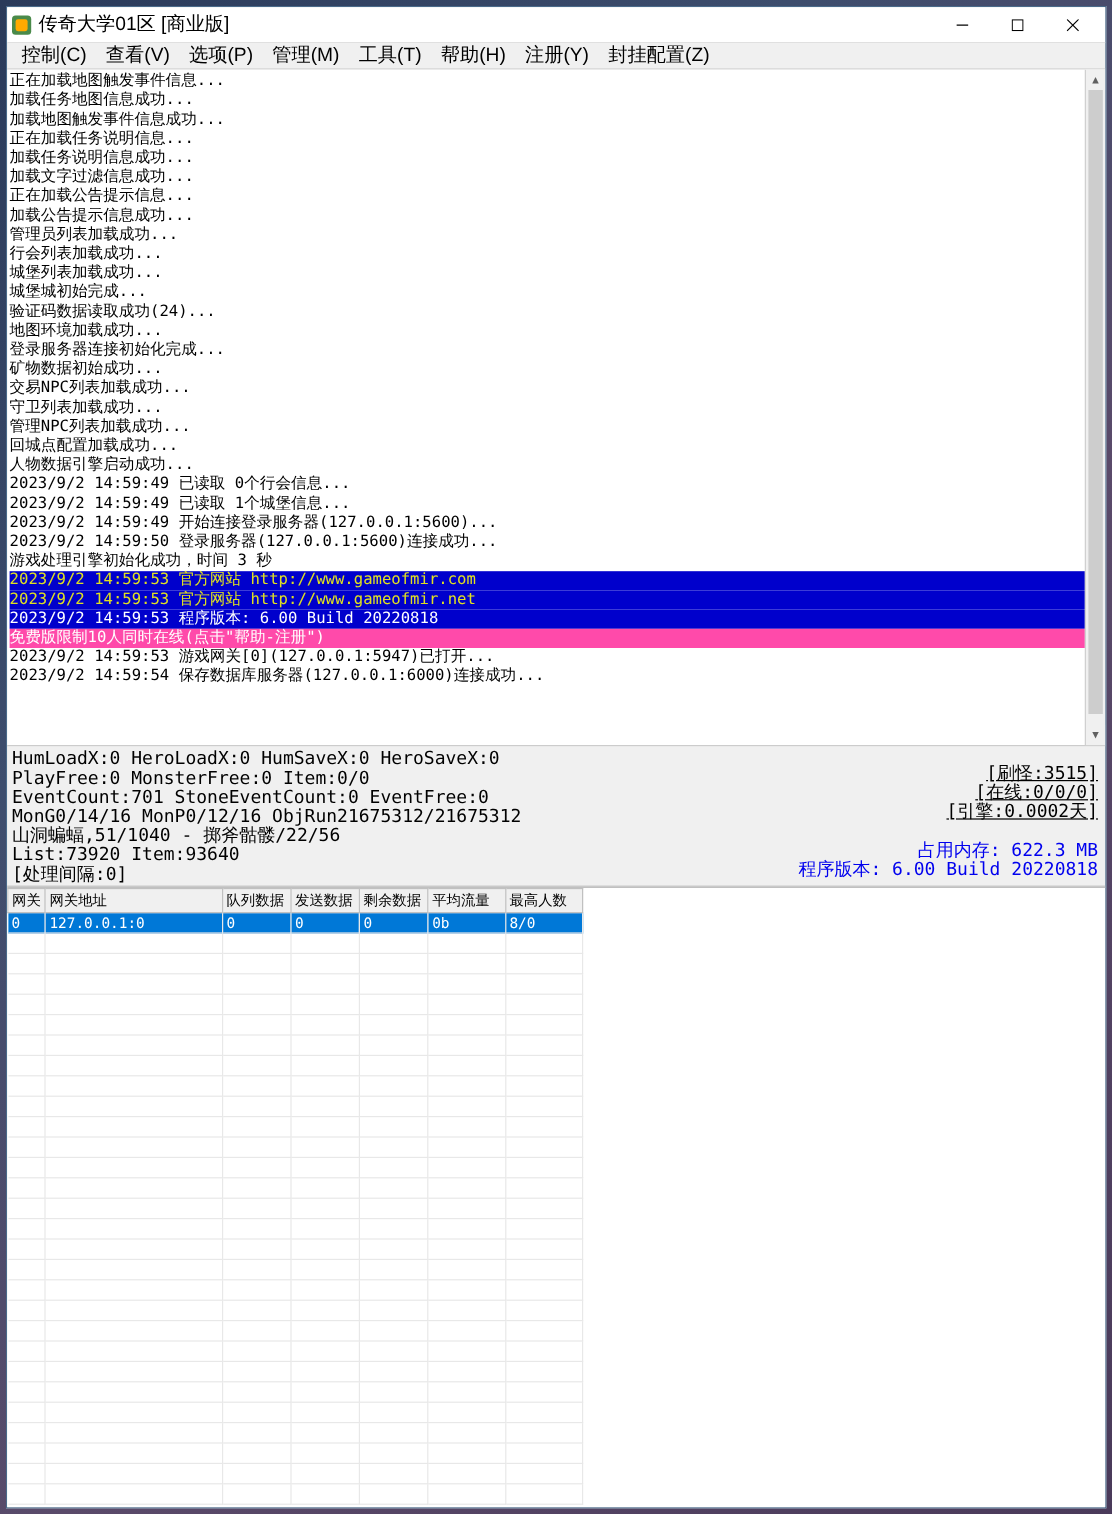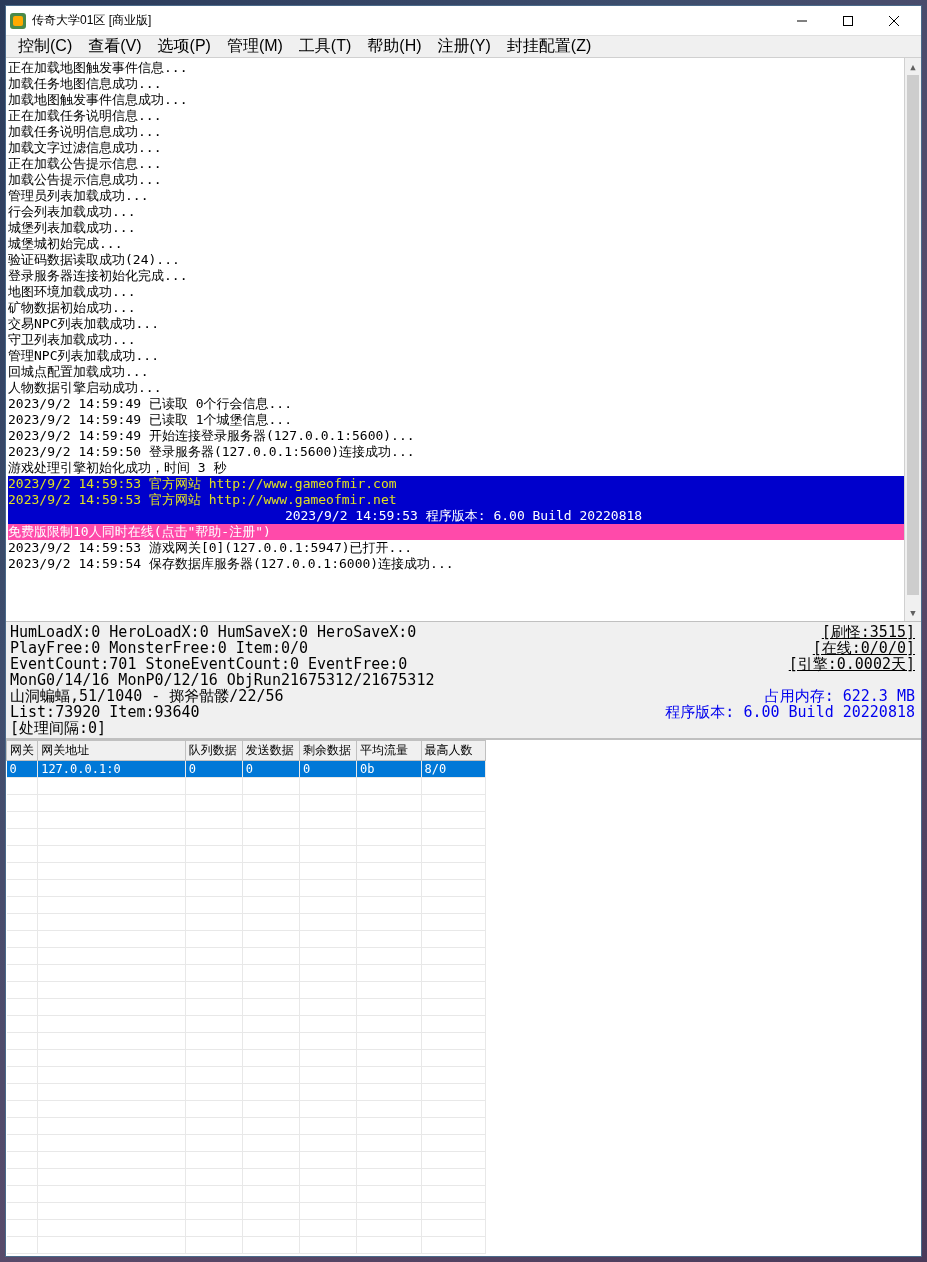--- a/index.html
+++ b/index.html
@@ -36,21 +36,21 @@
     border-radius: 3px;
     position: relative;
   }
   .titlebar-icon::after {
     content: '';
     position: absolute;
     top: 3px; left: 3px; right: 3px; bottom: 3px;
     background: #ffaa00;
     border-radius: 2px;
   }
-  .title-text { flex: 1; font-size: 12px; color: #000; }
+  .title-text { flex: 1; font-size: 16px; color: #000; }
   .win-controls { display: flex; }
   .win-btn {
     width: 46px;
     height: 30px;
     display: flex;
     align-items: center;
     justify-content: center;
     color: #000;
   }
   .win-btn svg { width: 10px; height: 10px; }
@@ -71,21 +71,21 @@
     overflow-y: auto;
     font-family: "SimSun", "宋体", monospace;
     font-size: 13px;
     line-height: 16px;
     padding: 2px;
     position: relative;
     border-bottom: 1px solid #c0c0c0;
   }
   .log-line { white-space: pre; }
   .log-line.hl-blue { background: #0000cc; color: #e0e020; }
-  .log-line.hl-blue-white { background: #0000cc; color: #ffffff; text-align: center; }
+  .log-line.hl-blue-white { background: #0000cc; color: #ffffff; }
   .log-line.hl-pink { background: #ff4aaa; color: #ffffff; }
   .scroll-placeholder {
     position: absolute;
     right: 0; top: 0;
     width: 17px;
     height: 100%;
     background: #f0f0f0;
     border-left: 1px solid #d0d0d0;
   }
   .scroll-placeholder .arrow {
@@ -109,21 +109,21 @@
     font-size: 15px;
     line-height: 16px;
     padding: 2px 4px;
     position: relative;
     border-bottom: 1px solid #c0c0c0;
   }
   .stats-left { }
   .stats-right {
     position: absolute;
     right: 6px;
-    top: 2px;
+    top: 14px;
     text-align: right;
     line-height: 16px;
   }
   .stats-right .blue { color: #0000ee; }
   .stats-right .underline { text-decoration: underline; }
   .table-area {
     flex: 1;
     background: #ffffff;
     overflow: hidden;
     border-top: 1px solid #c0c0c0;
@@ -203,22 +203,22 @@
       <div class="log-line ">正在加载任务说明信息...</div>
       <div class="log-line ">加载任务说明信息成功...</div>
       <div class="log-line ">加载文字过滤信息成功...</div>
       <div class="log-line ">正在加载公告提示信息...</div>
       <div class="log-line ">加载公告提示信息成功...</div>
       <div class="log-line ">管理员列表加载成功...</div>
       <div class="log-line ">行会列表加载成功...</div>
       <div class="log-line ">城堡列表加载成功...</div>
       <div class="log-line ">城堡城初始完成...</div>
       <div class="log-line ">验证码数据读取成功(24)...</div>
+      <div class="log-line ">地图环境加载成功...</div>
       <div class="log-line ">登录服务器连接初始化完成...</div>
-      <div class="log-line ">地图环境加载成功...</div>
       <div class="log-line ">矿物数据初始成功...</div>
       <div class="log-line ">交易NPC列表加载成功...</div>
       <div class="log-line ">守卫列表加载成功...</div>
       <div class="log-line ">管理NPC列表加载成功...</div>
       <div class="log-line ">回城点配置加载成功...</div>
       <div class="log-line ">人物数据引擎启动成功...</div>
       <div class="log-line ">2023/9/2 14:59:49 已读取 0个行会信息...</div>
       <div class="log-line ">2023/9/2 14:59:49 已读取 1个城堡信息...</div>
       <div class="log-line ">2023/9/2 14:59:49 开始连接登录服务器(127.0.0.1:5600)...</div>
       <div class="log-line ">2023/9/2 14:59:50 登录服务器(127.0.0.1:5600)连接成功...</div>

